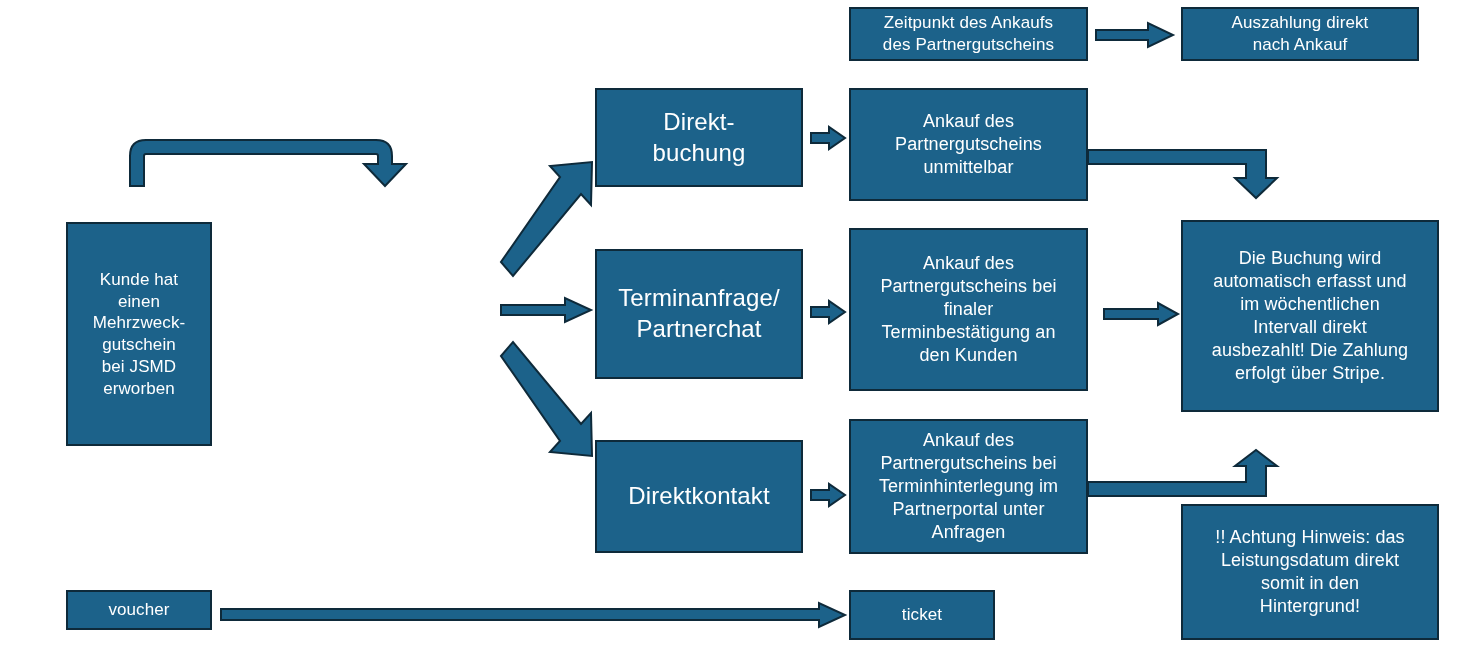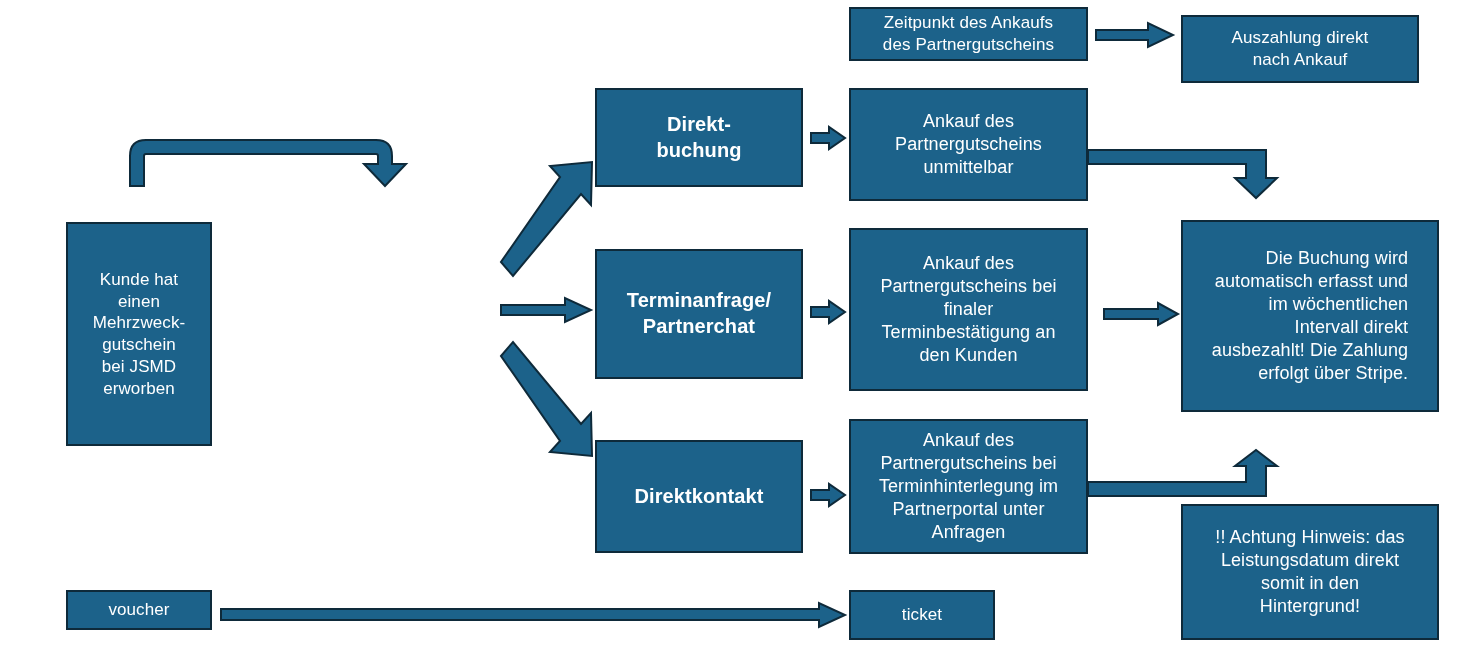--- a/index.html
+++ b/index.html
@@ -27,21 +27,21 @@
     align-items: center;
     justify-content: center;
     text-align: center;
     line-height: 1.28;
     padding: 16px 6px;
     white-space: pre-line;
     letter-spacing: 0.1px;
   }
   .node.sm { font-size: 17px; }
   .node.md { font-size: 18px; }
-  .node.lg { font-size: 20px; font-weight: bold; }
+  .node.lg { font-size: 24px; }
   .arrow-svg {
     position: absolute;
     overflow: visible;
     pointer-events: none;
   }
   .arrow-shape {
     fill: #1C628A;
     stroke: #0E2A3A;
     stroke-width: 2;
     stroke-linejoin: miter;
@@ -52,21 +52,21 @@
 
 <div id="canvas">
 
   <div class="node sm" style="left:849px; top:7px; width:239px; height:54px;">Zeitpunkt des Ankaufs
 des Partnergutscheins</div>
 
   <svg class="arrow-svg" style="left:1096px; top:22px; width:78px; height:26px;" viewBox="0 0 78 26">
     <polygon class="arrow-shape" points="0,8 52,8 52,1 77,13 52,25 52,18 0,18"></polygon>
   </svg>
 
-  <div class="node sm" style="left:1181px; top:7px; width:238px; height:68px;margin-top:8px;">Auszahlung direkt
+  <div class="node sm" style="left:1181px; top:7px; width:238px; height:54px;">Auszahlung direkt
 nach Ankauf</div>
 
   <svg class="arrow-svg" style="left:128px; top:138px; width:280px; height:50px;" viewBox="0 0 280 50">
     <path class="arrow-shape" d="M 2,48 L 2,18 Q 2,2 18,2 L 248,2 Q 264,2 264,18 L 264,26 L 278,26 L 257,48 L 236,26 L 250,26 L 250,18 Q 250,16 248,16 L 18,16 Q 16,16 16,18 L 16,48 Z"></path>
   </svg>
 
   <div class="node sm" style="left:66px; top:222px; width:146px; height:224px;">Kunde hat
 einen
 Mehrzweck-
 gutschein
@@ -127,21 +127,21 @@
   </svg>
 
   <svg class="arrow-svg" style="left:1104px; top:302px; width:76px; height:24px;" viewBox="0 0 76 24">
     <polygon class="arrow-shape" points="0,7 54,7 54,1 74,12 54,23 54,17 0,17"></polygon>
   </svg>
 
   <svg class="arrow-svg" style="left:1088px; top:450px; width:190px; height:48px;" viewBox="0 0 190 48">
     <polygon class="arrow-shape" points="0,32 158,32 158,16 147,16 168,0 189,16 178,16 178,46 0,46"></polygon>
   </svg>
 
-  <div class="node md" style="left:1181px; top:220px; width:258px; height:192px;text-align:right;">Die Buchung wird
+  <div class="node md" style="left:1181px; top:220px; width:258px; height:192px;">Die Buchung wird
 automatisch erfasst und
 im wöchentlichen
 Intervall direkt
 ausbezahlt! Die Zahlung
 erfolgt über Stripe.</div>
 
   <div class="node md" style="left:1181px; top:504px; width:258px; height:136px;">!! Achtung Hinweis: das
 Leistungsdatum direkt
 somit in den
 Hintergrund!</div>

